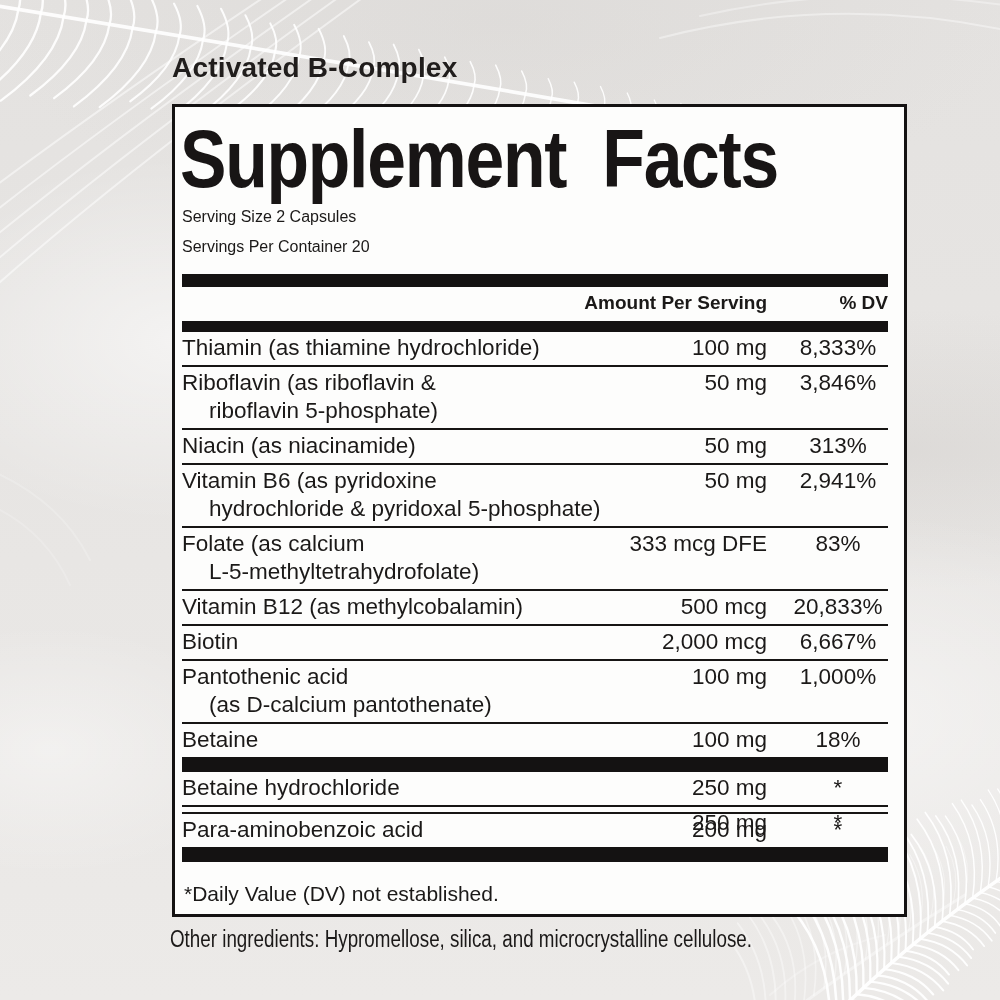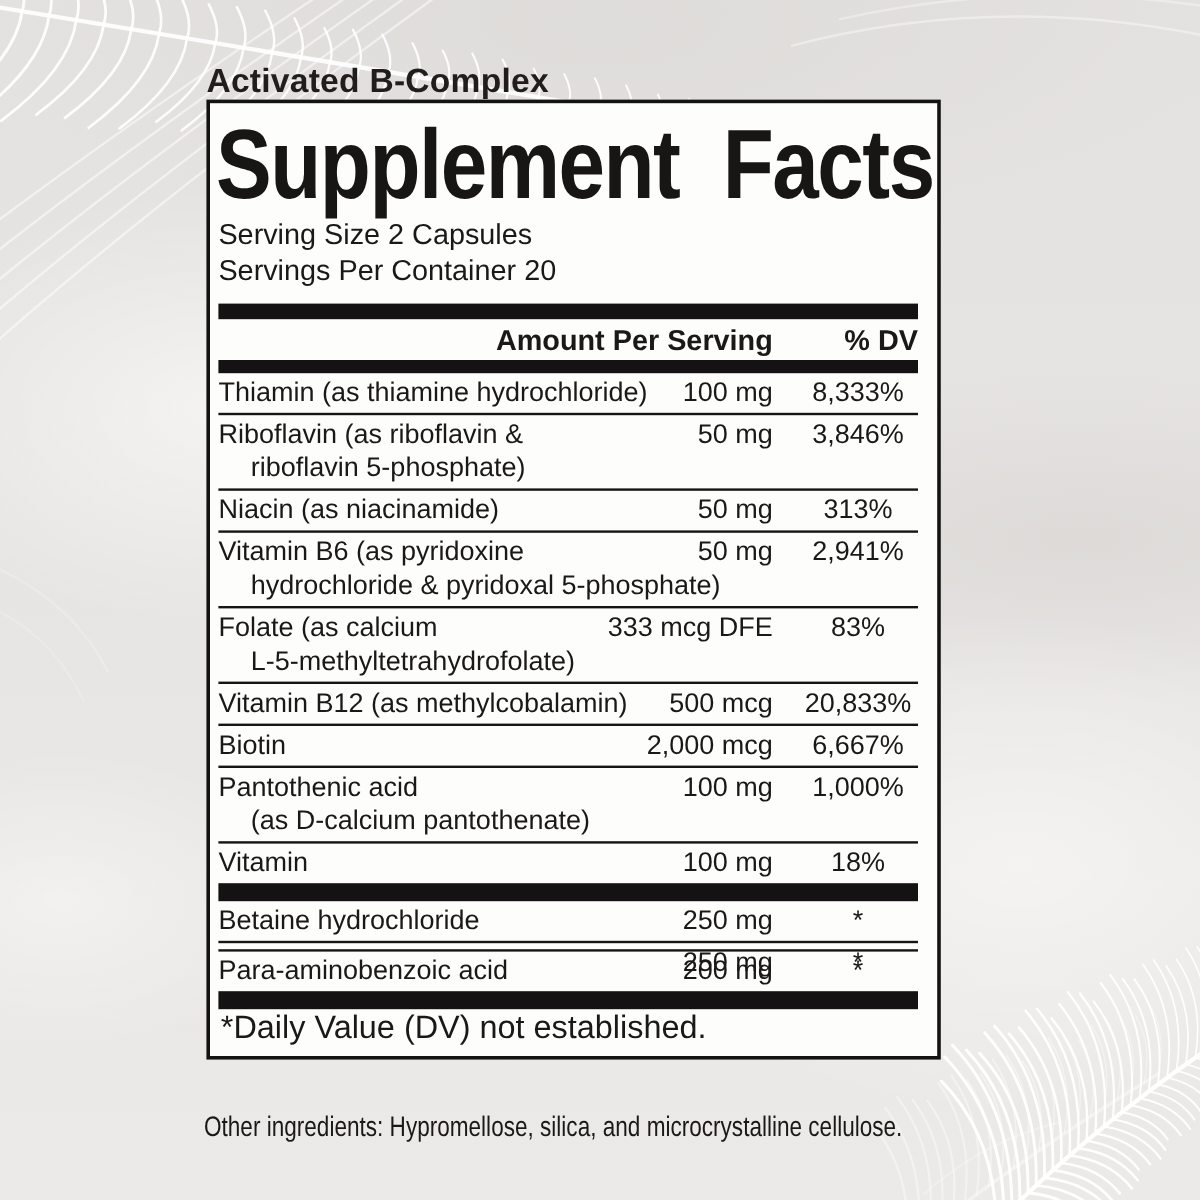--- a/index.html
+++ b/index.html
@@ -16,49 +16,49 @@
     color:#1b1918;
   }
   .deco { position:absolute; left:0; top:0; width:1000px; height:1000px; }
 
   .product-title {
     position:absolute; left:172px; top:52px;
     font-size:28px; font-weight:bold; letter-spacing:.2px; color:#201d1c;
   }
 
   .facts-box {
-    position:absolute; left:172px; top:83px; width:612px; box-sizing:border-box;
+    position:absolute; left:172px; top:104px; width:735px; box-sizing:border-box;
     background:#fdfdfc; border:3px solid #141212;
     padding:4px 16px 8px 7px;
   }
   .sf-title {
     font-size:82px; font-weight:bold; line-height:.92; letter-spacing:-1.5px;
     word-spacing:.26em; white-space:nowrap;
     transform:scaleX(.85); transform-origin:left bottom;
     margin:10px 0 6px -2px; color:#181515;
   }
-  .serving-line { font-size:24px; line-height:30px; }
+  .serving-line { font-size:16px; line-height:30px; }
 
   .bar { background:#141212; height:13px; margin-top:12px; }
   .bar.mid { height:11px; margin-top:0; }
   .bar.sep { height:15px; margin-top:0; }
 
   .hdr { position:relative; height:34px; }
-  .hdr span { position:absolute; top:5px; font-size:24px; font-weight:bold; }
+  .hdr span { position:absolute; top:5px; font-size:19px; font-weight:bold; }
   .hdr .amt-h { right:121px; }
   .hdr .dv-h  { right:0; width:100px; text-align:right; }
 
   .row { position:relative; font-size:22.5px; line-height:28px;
          padding:2px 0 3px 0; border-bottom:2px solid #171514; }
   .row.no-b { border-bottom:none; }
   .row .nm { display:block; padding-left:27px; text-indent:-27px; white-space:pre-line; }
   .row .amt { position:absolute; right:121px; top:2px; white-space:nowrap; }
   .row .dv  { position:absolute; right:0; top:2px; width:100px; text-align:center; }
 
-  .footnote { font-size:27px; margin-top:0; padding-left:2px; }
+  .footnote { font-size:21px; margin-top:20px; padding-left:2px; }
 
   .other-line {
     position:absolute; left:170px; top:926px; font-size:23.5px; white-space:nowrap;
     transform:scaleX(.8); transform-origin:left top; color:#1b1918;
   }
 </style>
 </head>
 <body>
 
 <div class="stage">
@@ -280,21 +280,21 @@
     </div>
     <div class="row">
       <span class="amt">100 mg</span>
       <span class="dv">1,000%</span>
       <span class="nm">Pantothenic acid
 (as D-calcium pantothenate)</span>
     </div>
     <div class="row no-b">
       <span class="amt">100 mg</span>
       <span class="dv">18%</span>
-      <span class="nm">Vitamin</span>
+      <span class="nm">Betaine</span>
     </div>
 
     <div class="bar sep"></div>
 
     <div class="row">
       <span class="amt">250 mg</span>
       <span class="dv">*</span>
       <span class="nm">Betaine hydrochloride</span>
     </div>
     <div class="row">

